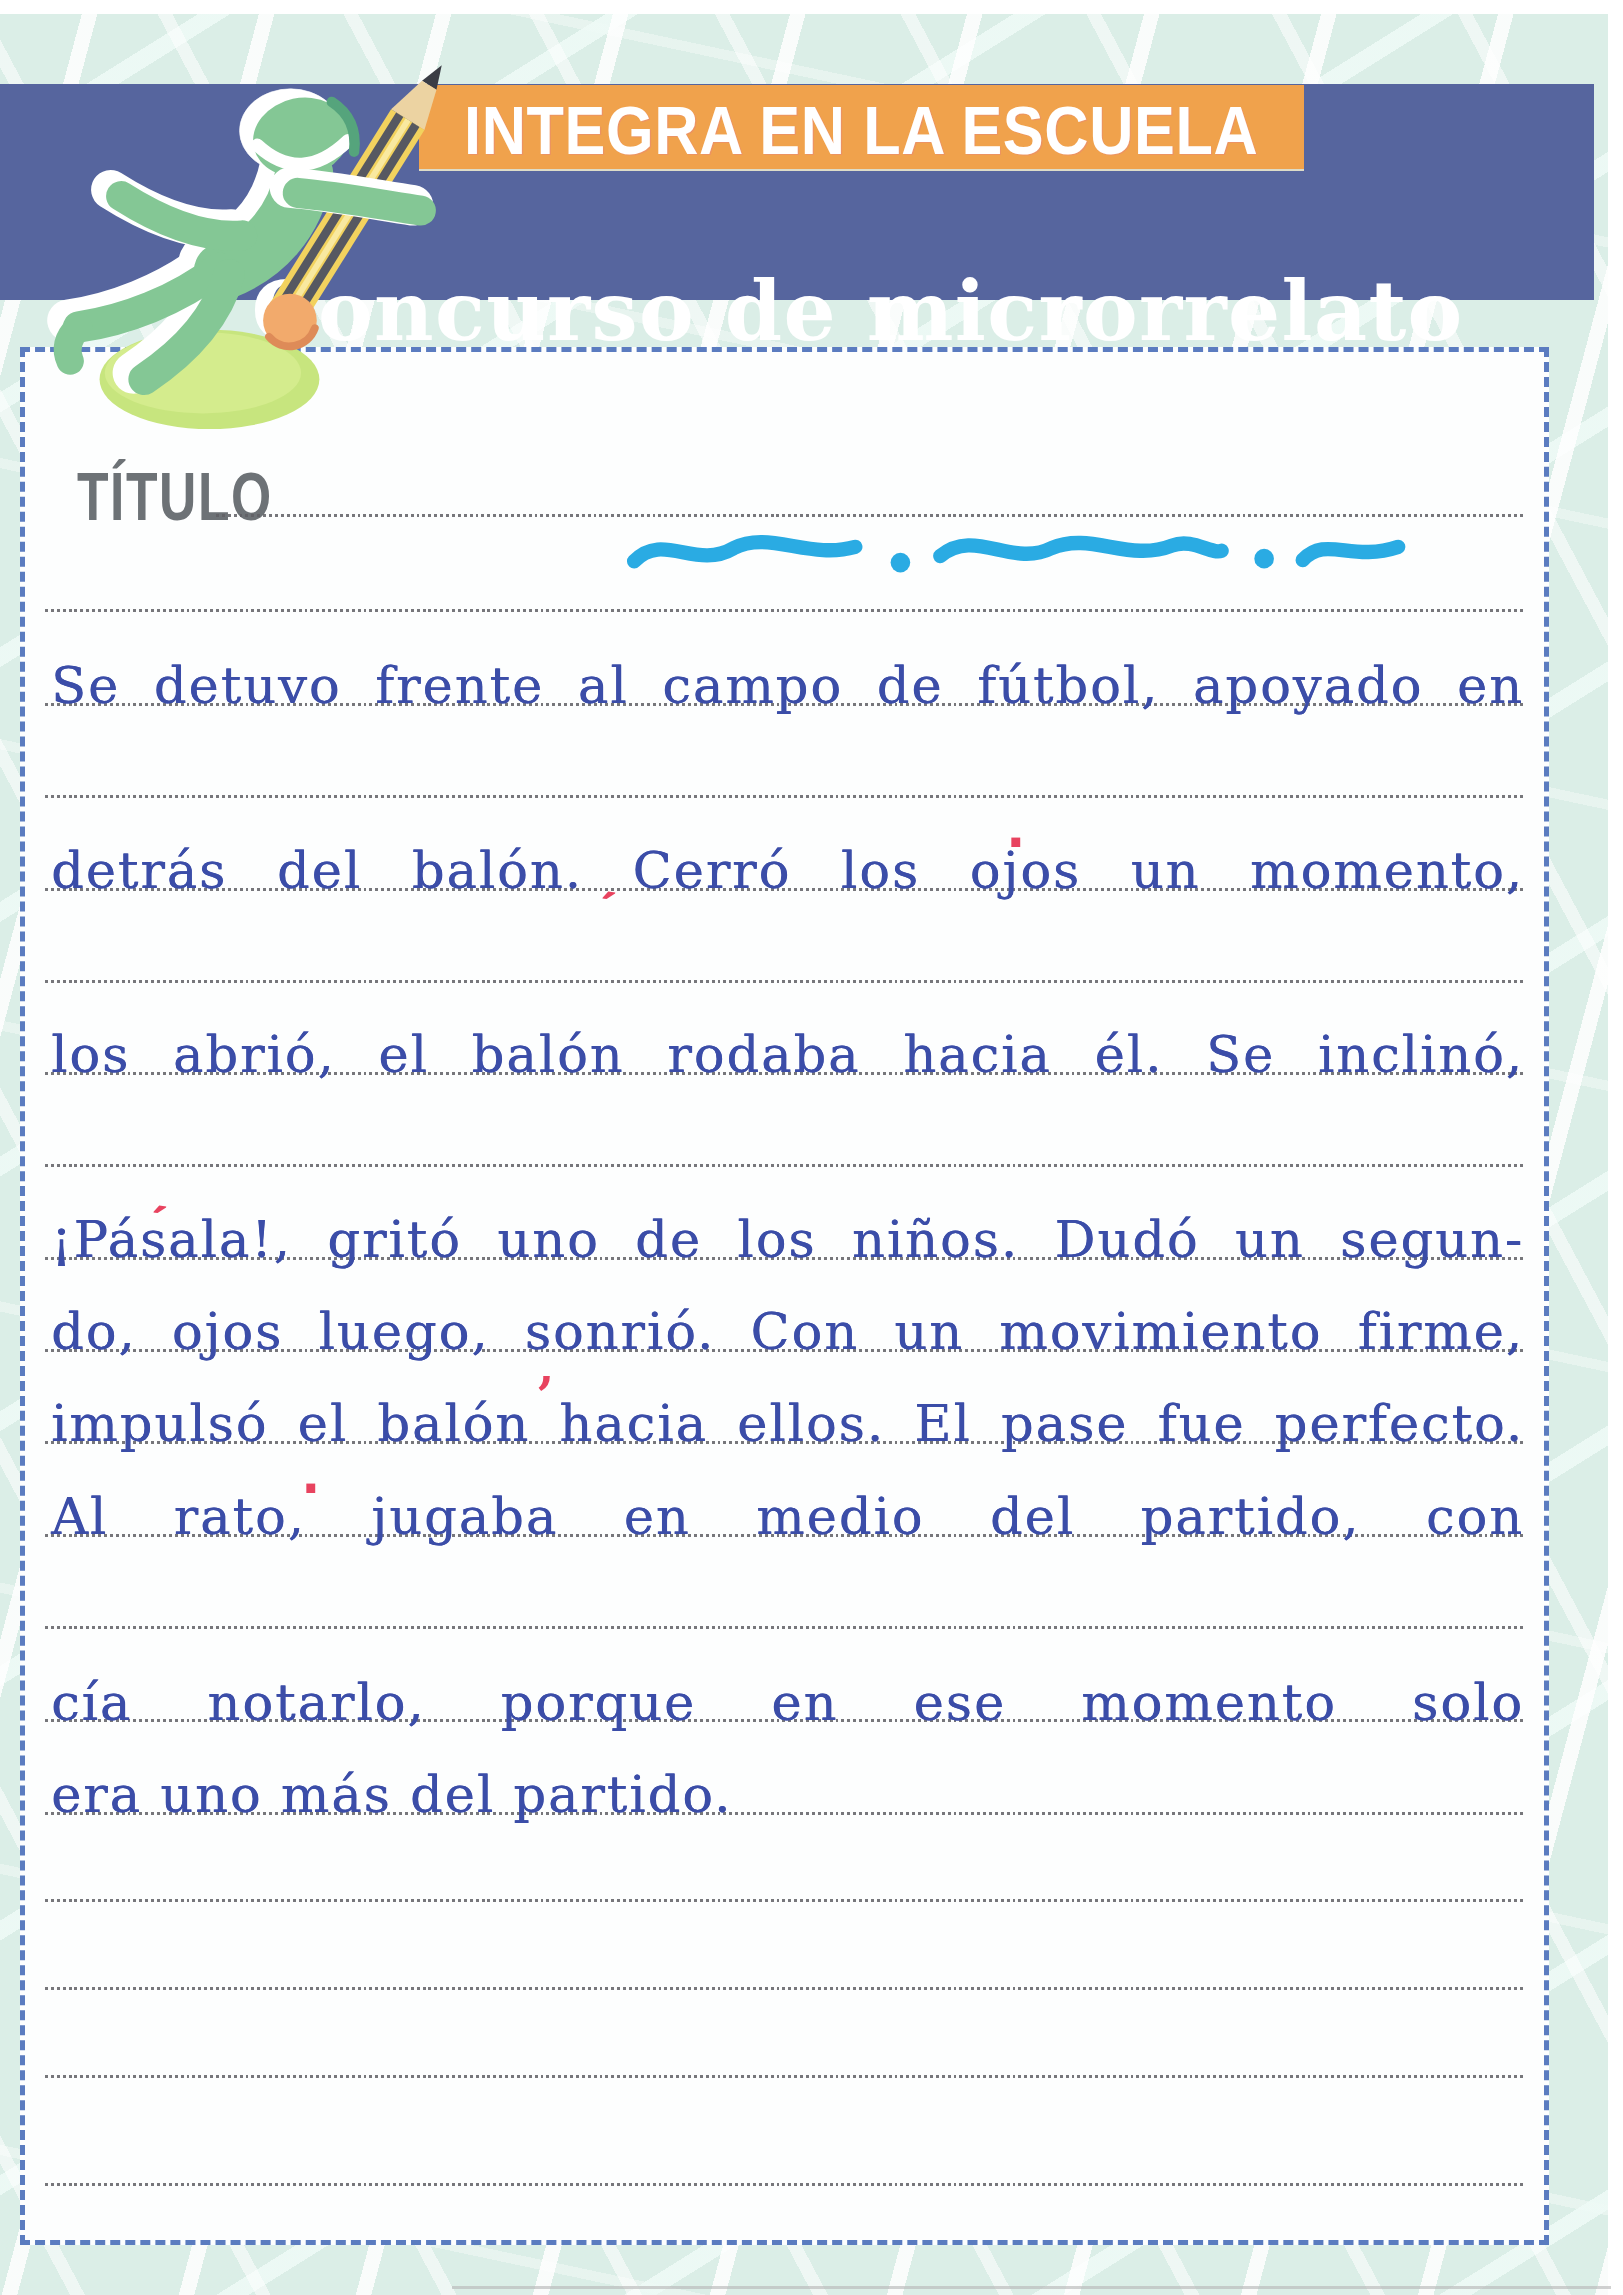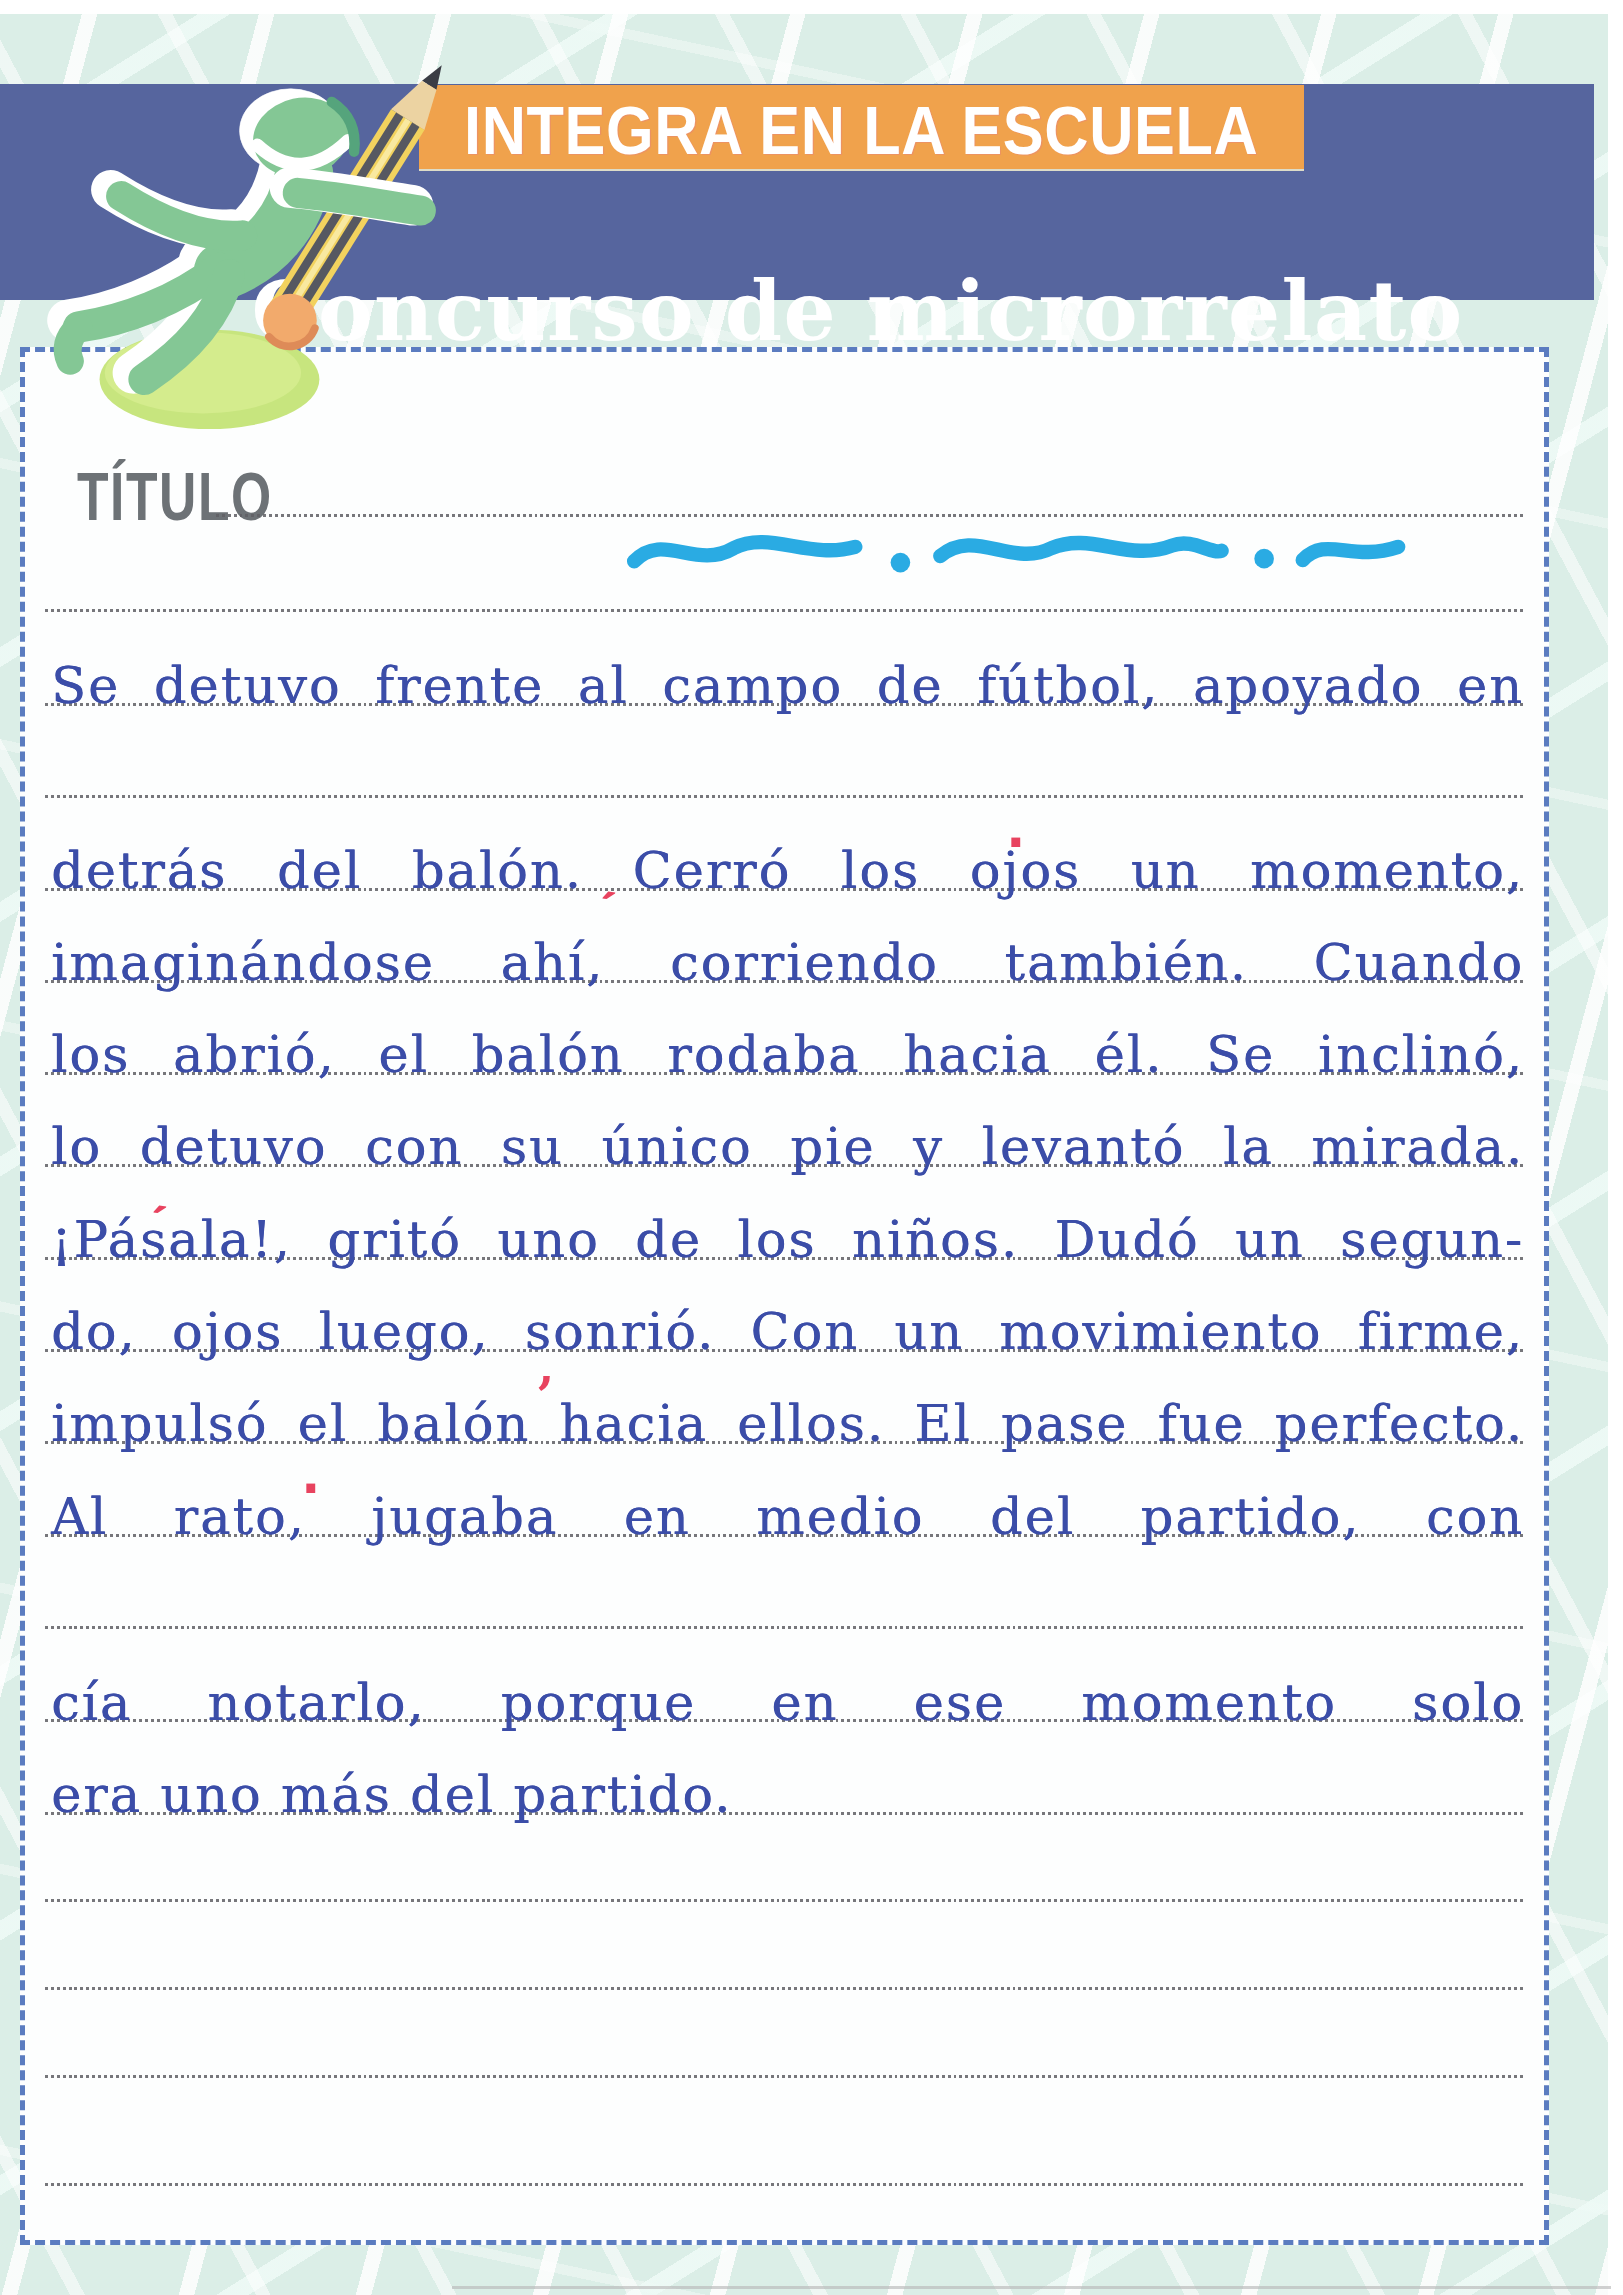--- a/index.html
+++ b/index.html
@@ -115,23 +115,21 @@
   <div class="ruled" style="top:1626px"></div>
   <div class="ruled" style="top:1719px"></div>
   <div class="ruled" style="top:1812px"></div>
   <div class="ruled" style="top:1899px"></div>
   <div class="ruled" style="top:1987px"></div>
   <div class="ruled" style="top:2075px"></div>
   <div class="ruled" style="top:2183px"></div>
 
   <div class="hand-line justify" style="top:646px">Se detuvo frente al campo de fútbol, apoyado en</div>
   <div class="hand-line justify" style="top:831px">detrás del balón. Cerró los ojos un momento,</div>
-  <div class="hand-line justify" style="top:923px">imaginándose ahí, corriendo también. Cuando</div>
   <div class="hand-line justify" style="top:1015px">los abrió, el balón rodaba hacia él. Se inclinó,</div>
-  <div class="hand-line justify" style="top:1107px">lo detuvo con su único pie y levantó la mirada.</div>
   <div class="hand-line justify" style="top:1200px">¡Pásala!, gritó uno de los niños. Dudó un segun-</div>
   <div class="hand-line justify" style="top:1292px">do, ojos luego, sonrió. Con un movimiento firme,</div>
   <div class="hand-line justify" style="top:1384px">impulsó el balón hacia ellos. El pase fue perfecto.</div>
   <div class="hand-line justify" style="top:1477px">Al rato, jugaba en medio del partido, con</div>
   <div class="hand-line justify" style="top:1663px">cía notarlo, porque en ese momento solo</div>
   <div class="hand-line" style="top:1755px">era uno más del partido.</div>
 
   <span class="correction dot" style="left:1007px;top:810px">·</span>
   <span class="correction accent" style="left:597px;top:885px">ˊ</span>
   <span class="correction accent" style="left:148px;top:1199px">ˊ</span>

